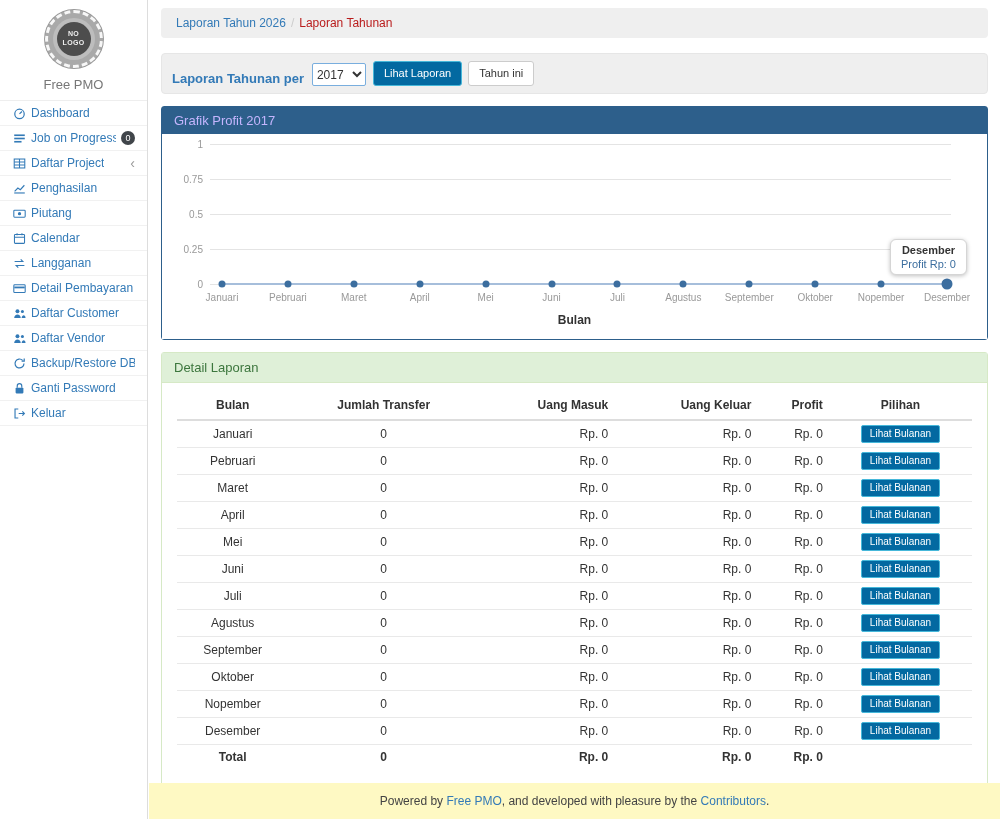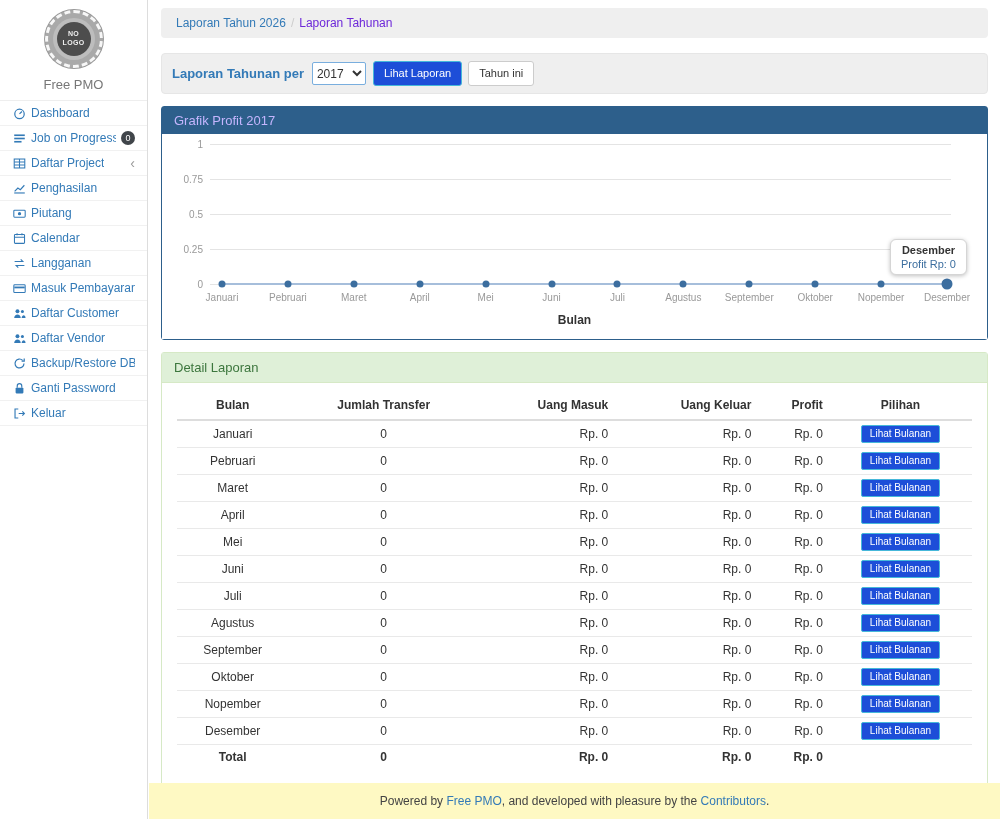--- a/index.html
+++ b/index.html
@@ -19,26 +19,26 @@
 .side-item{display:flex;align-items:center;gap:5px;padding:5px 12px;border-bottom:1px solid #f1f1f1;color:#337ab7;font-size:12px;cursor:pointer;background:#fff;}
 .s-icon{width:14px;height:13px;display:inline-flex;align-items:center;justify-content:center;flex:0 0 auto;color:#337ab7;}
 .s-label{white-space:nowrap;overflow:hidden;}
 .badge-dark{margin-left:auto;background:#40454a;color:#fff;font-size:9px;min-width:14px;height:14px;border-radius:8px;display:inline-flex;align-items:center;justify-content:center;padding:0 4px;}
 .chev{margin-left:auto;color:#999;font-size:14px;line-height:10px;}
 
 
 .content{margin-left:149px;height:819px;padding:8px 12px 54px;position:relative;}
 .breadcrumb{background:#efefef;border-radius:4px;padding:8px 15px;font-size:12px;margin-bottom:15px;}
 .breadcrumb .sep{color:#ccc;margin:0 5px;}
-.breadcrumb .current{color:#6d28d9;}
-.filter-bar{background:#efefef;border:1px solid #e6e6e6;border-radius:4px;padding:7px 10px;display:flex;align-items:center;margin-bottom:12px;}
+.breadcrumb .current{color:#b91c1c;}
+.filter-bar{background:#efefef;border:1px solid #e6e6e6;border-radius:4px;padding:7px 10px;display:flex;align-items:flex-end;margin-bottom:12px;}
 .filter-label{color:#337ab7;font-weight:bold;font-size:13px;margin-right:8px;}
 .year-select{height:23px;width:54px;font-size:12px;font-family:inherit;border:1px solid #79aede;border-radius:2px;background:#fff;color:#333;margin-right:7px;}
 .btn{display:inline-block;border-radius:3px;cursor:pointer;font-family:inherit;line-height:1;}
-.btn-info{background:#1d4ed8;border:1px solid #46b8da;color:#fff;font-size:11px;padding:6px 10px;}
+.btn-info{background:#0369a1;border:1px solid #46b8da;color:#fff;font-size:11px;padding:6px 10px;}
 .btn-default{background:#fff;border:1px solid #ccc;color:#333;font-size:11px;padding:6px 10px;margin-left:6px;}
 .btn-xs{font-size:10px;padding:3px 8px;border-radius:2px;}
 
 
 .panel{border-radius:3px;margin-bottom:12px;}
 .panel-primary{border:1px solid #2d5f8b;}
 .panel-primary>.panel-heading{background:#2d5f8b;color:#c4b5fd;font-size:13px;padding:6px 12px;}
 .panel-body{background:#fff;padding:10px 14px 12px;}
 .panel-success{border:1px solid #d6e9c6;}
 .panel-success>.panel-heading{background:#dff0d8;color:#3c763d;font-size:13px;padding:7px 12px;border-bottom:1px solid #d6e9c6;}
@@ -151,21 +151,21 @@
         </span>
         <span class="s-label">Langganan</span>
       </div>
       <div class="side-item">
         <span class="s-icon">
           <svg viewBox="0 0 16 16" width="13" height="13">
             <rect x="1" y="3.5" width="14" height="9.5" rx="1" fill="none" stroke="currentColor" stroke-width="1.3"></rect>
             <rect x="1.6" y="5.6" width="12.8" height="2.2" fill="currentColor"></rect>
           </svg>
         </span>
-        <span class="s-label">Masuk Pembayaran</span>
+        <span class="s-label">Detail Pembayaran</span>
       </div>
       <div class="side-item">
         <span class="s-icon">
           <svg viewBox="0 0 16 16" width="13" height="13" fill="currentColor">
             <circle cx="5.5" cy="5.2" r="2.4"></circle>
             <path d="M1.5 13.5c0-2.6 1.9-4.2 4-4.2s4 1.6 4 4.2z"></path>
             <circle cx="11.6" cy="5.6" r="1.9"></circle>
             <path d="M10.6 13.5c.2-2.2 1.4-3.4 2.6-3.4 1.1 0 2.1 1.2 2.3 3.4z"></path>
           </svg>
         </span>

